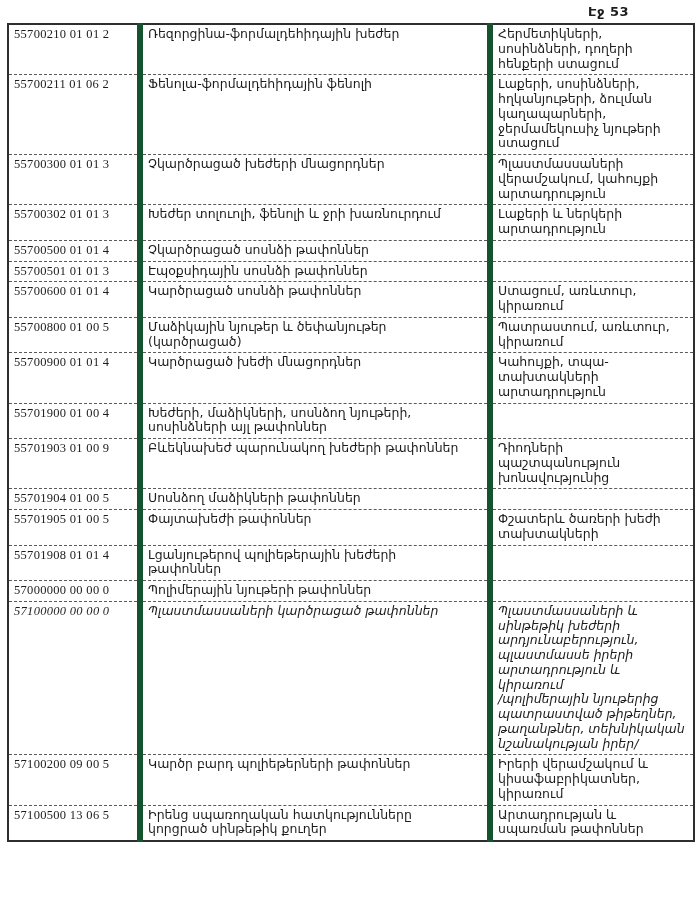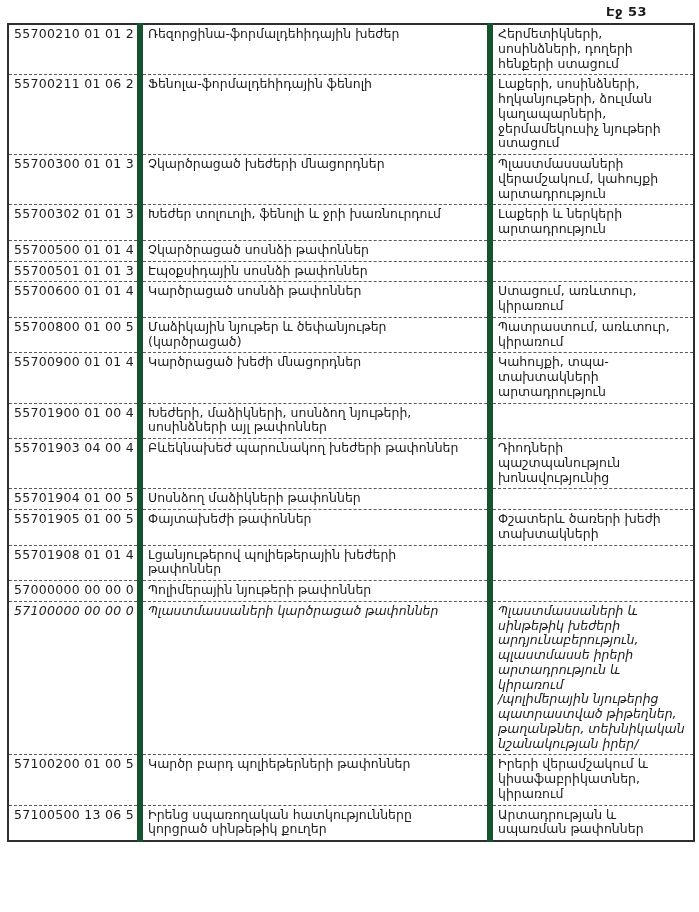--- a/index.html
+++ b/index.html
@@ -9,21 +9,21 @@
     width: 699px;
     height: 912px;
     overflow: hidden;
     font-family: "DejaVu Sans", sans-serif;
     color: #1c1c1c;
   }
   .page {
     width: 699px;
     height: 912px;
     box-sizing: border-box;
-    padding: 3px 6px 4px 7px;
+    padding: 3px 24px 4px 7px;
   }
   .page-header {
     text-align: right;
     padding: 1px 46px 4px 0;
     font-size: 13px;
     font-weight: bold;
     letter-spacing: 0.5px;
   }
   table.waste-table {
     border-collapse: collapse;
@@ -42,20 +42,21 @@
     line-height: 1.18;
     padding: 2px 4px 3px 5px;
     white-space: pre-line;
     overflow: hidden;
   }
   table.waste-table tr:first-child td { border-top: none; }
   table.waste-table td:first-child {
     border-left: none;
     white-space: nowrap;
     letter-spacing: 0.3px;
+    font-family: Liberation Serif, serif;
   }
   tr.italic td {
     font-style: italic;
     font-weight: 500;
   }
 </style>
 </head>
 <body>
 
 <div class="page">
@@ -127,21 +128,21 @@
 տախտակների
 արտադրություն</td>
         </tr>
         <tr>
           <td>55701900 01 00 4</td>
           <td>Խեժերի, մաձիկների, սոսնձող նյութերի,
 սոսինձների այլ թափոններ</td>
           <td></td>
         </tr>
         <tr>
-          <td>55701903 04 00 4</td>
+          <td>55701903 01 00 9</td>
           <td>Բևեկնախեժ պարունակող խեժերի թափոններ</td>
           <td>Դիոդների
 պաշտպանություն
 խոնավությունից</td>
         </tr>
         <tr>
           <td>55701904 01 00 5</td>
           <td>Սոսնձող մաձիկների թափոններ</td>
           <td></td>
         </tr>
@@ -170,21 +171,21 @@
 արդյունաբերություն,
 պլաստմասսե իրերի
 արտադրություն և
 կիրառում
 /պոլիմերային նյութերից
 պատրաստված թիթեղներ,
 թաղանթներ, տեխնիկական
 նշանակության իրեր/</td>
         </tr>
         <tr>
-          <td>57100200 01 00 5</td>
+          <td>57100200 09 00 5</td>
           <td>Կարծր բարդ պոլիեթերների թափոններ</td>
           <td>Իրերի վերամշակում և
 կիսաֆաբրիկատներ,
 կիրառում</td>
         </tr>
         <tr>
           <td>57100500 13 06 5</td>
           <td>Իրենց սպառողական հատկությունները
 կորցրած սինթեթիկ քուղեր</td>
           <td>Արտադրության և

